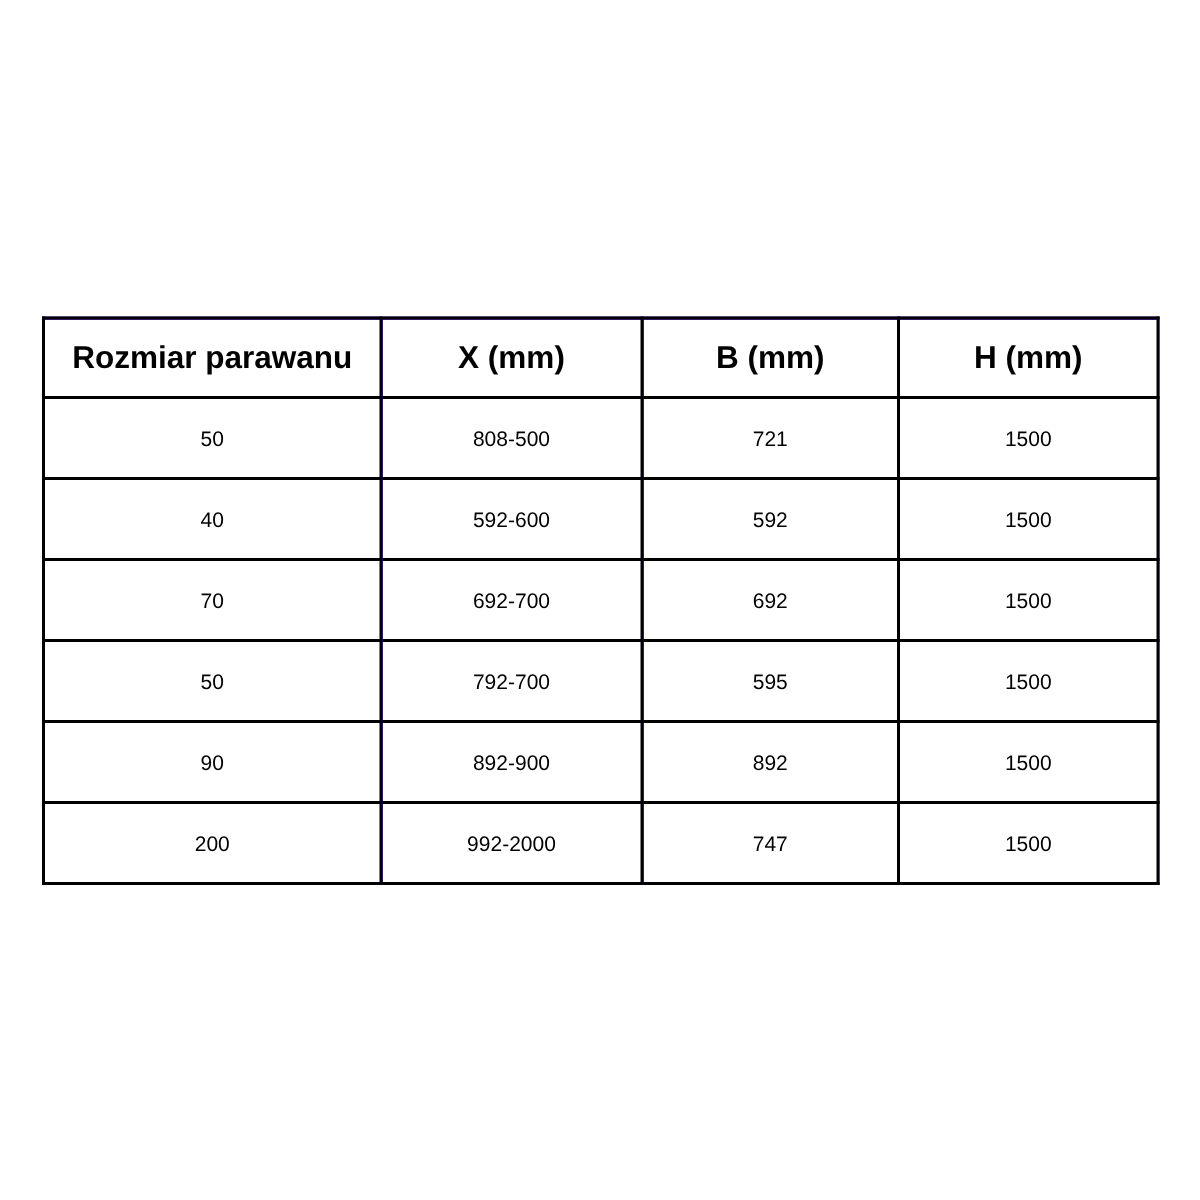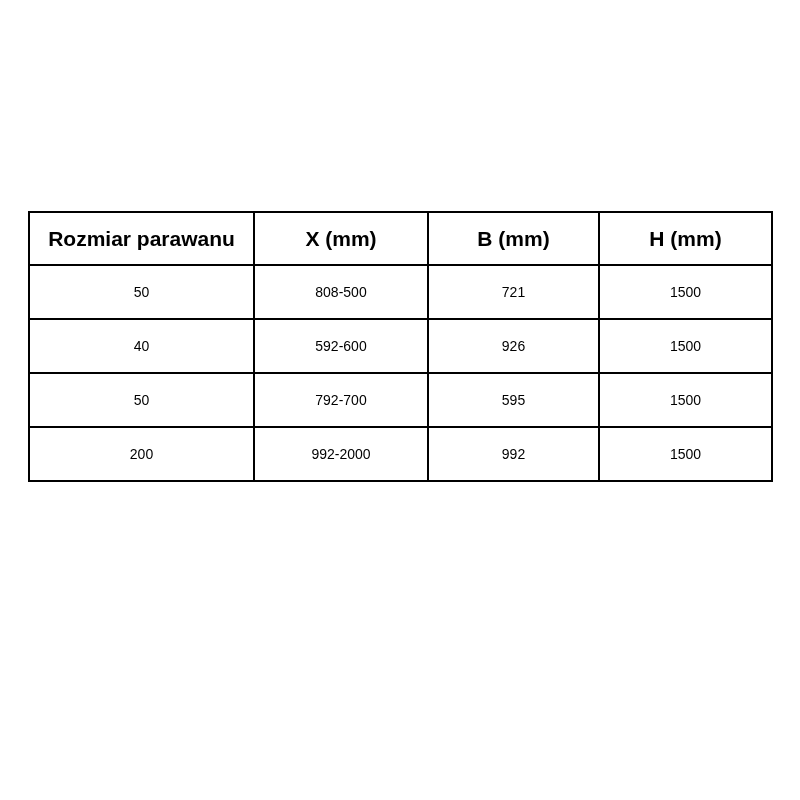--- a/index.html
+++ b/index.html
@@ -73,30 +73,42 @@
     <tbody>
       <tr>
         <td>50</td>
         <td>808-500</td>
         <td>721</td>
         <td>1500</td>
       </tr>
       <tr>
         <td>40</td>
         <td>592-600</td>
-        <td>926</td>
+        <td>592</td>
+        <td>1500</td>
+      </tr>
+      <tr>
+        <td>70</td>
+        <td>692-700</td>
+        <td>692</td>
         <td>1500</td>
       </tr>
       <tr>
         <td>50</td>
         <td>792-700</td>
         <td>595</td>
         <td>1500</td>
       </tr>
       <tr>
+        <td>90</td>
+        <td>892-900</td>
+        <td>892</td>
+        <td>1500</td>
+      </tr>
+      <tr>
         <td>200</td>
         <td>992-2000</td>
-        <td>992</td>
+        <td>747</td>
         <td>1500</td>
       </tr>
     </tbody>
   </table>
 </div>
 
 </body></html>

